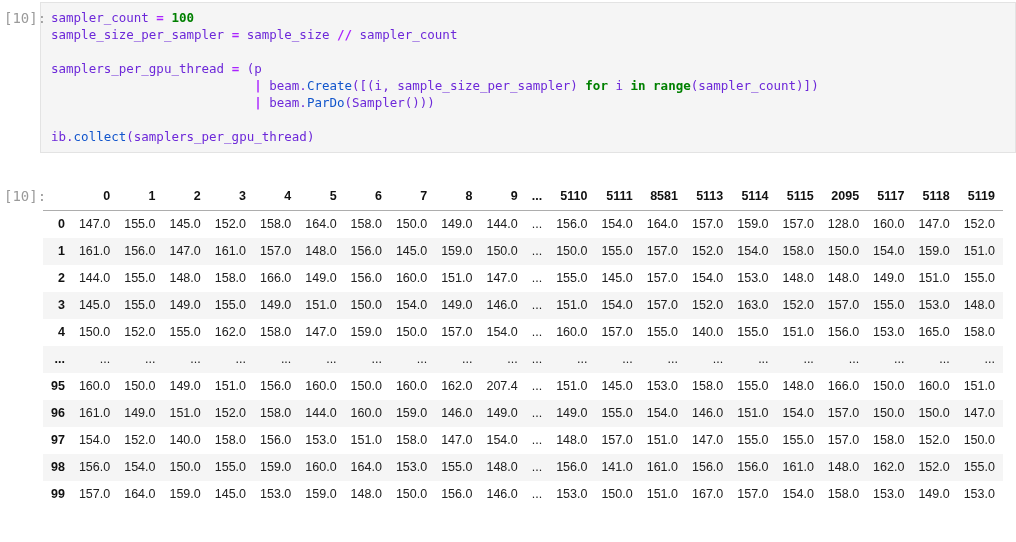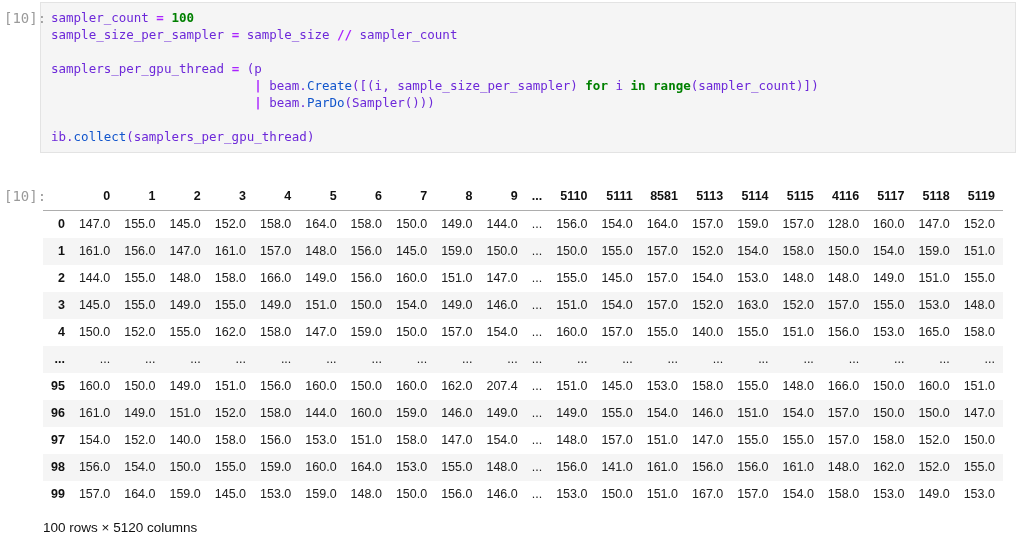--- a/index.html
+++ b/index.html
@@ -108,21 +108,21 @@
             <th>7</th>
             <th>8</th>
             <th>9</th>
             <th>...</th>
             <th>5110</th>
             <th>5111</th>
             <th>8581</th>
             <th>5113</th>
             <th>5114</th>
             <th>5115</th>
-            <th>4116</th>
+            <th>2095</th>
             <th>5117</th>
             <th>5118</th>
             <th>5119</th>
           </tr>
         </thead>
       <tbody>
           <tr>
             <th class="row-index">0</th>
             <td>147.0</td>
             <td>155.0</td>
@@ -381,15 +381,14 @@
             <td>167.0</td>
             <td>157.0</td>
             <td>154.0</td>
             <td>158.0</td>
             <td>153.0</td>
             <td>149.0</td>
             <td>153.0</td>
           </tr>
         </tbody>
     </table>
-    <p class="df-footer">100 rows × 5120 columns</p>
   </div>
 </div>
 
 </body></html>

